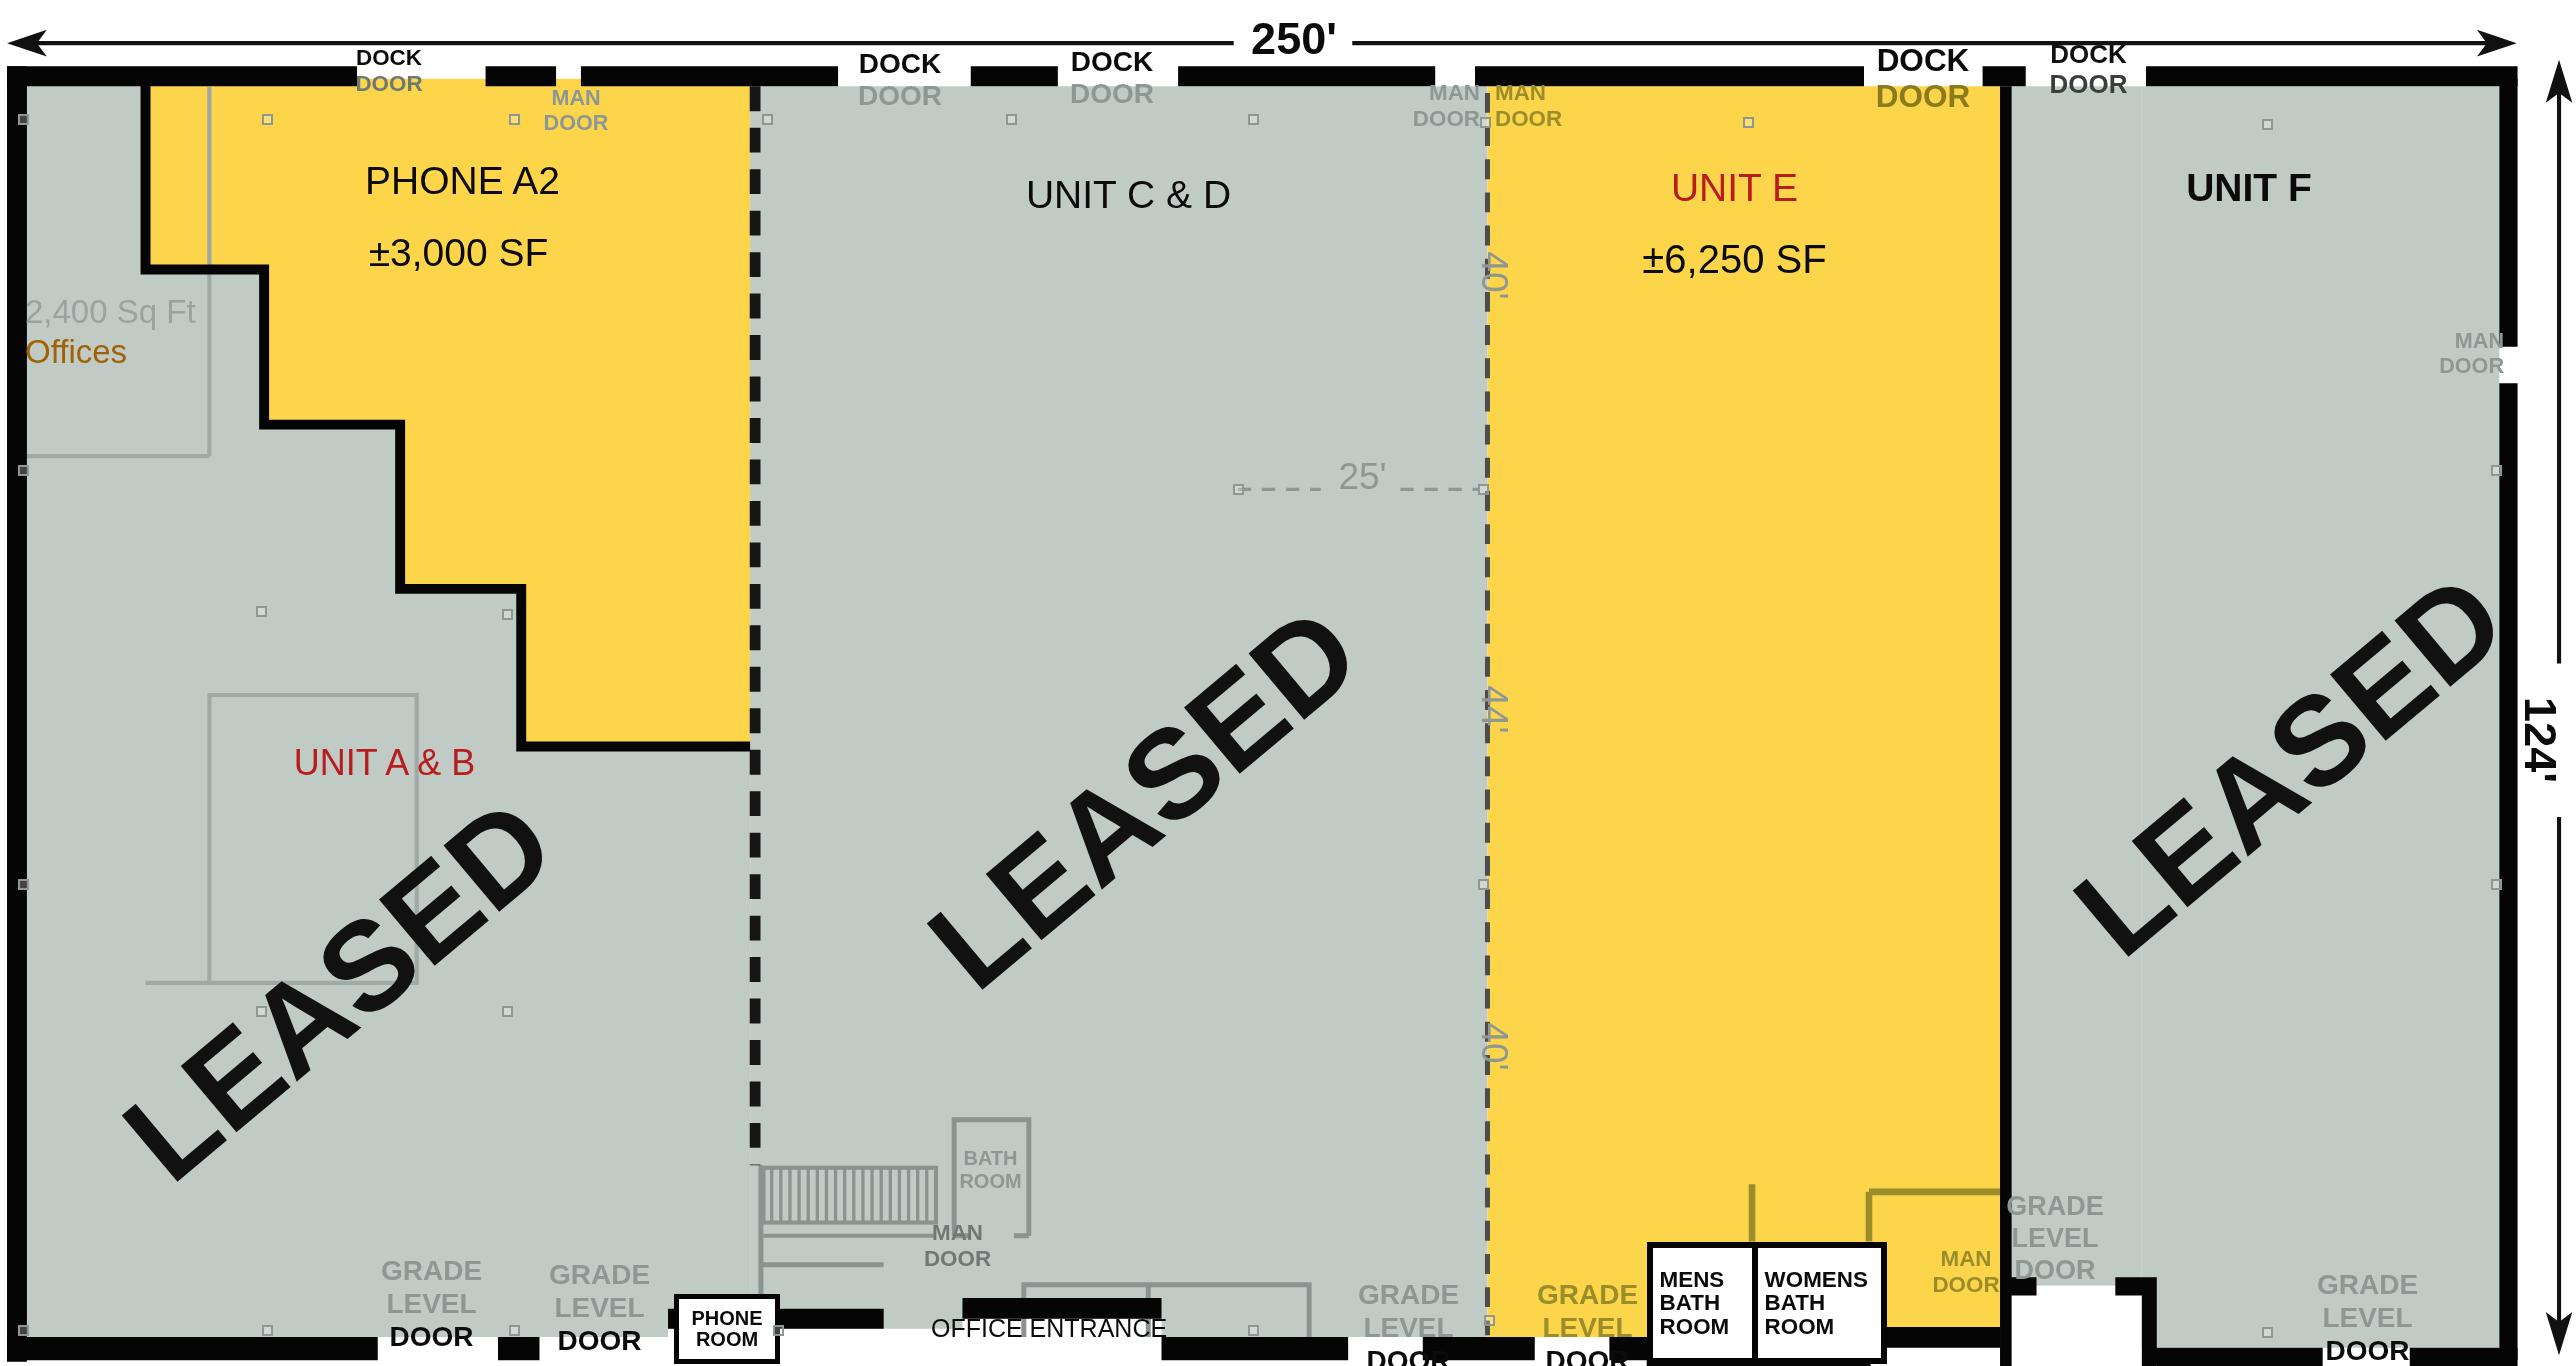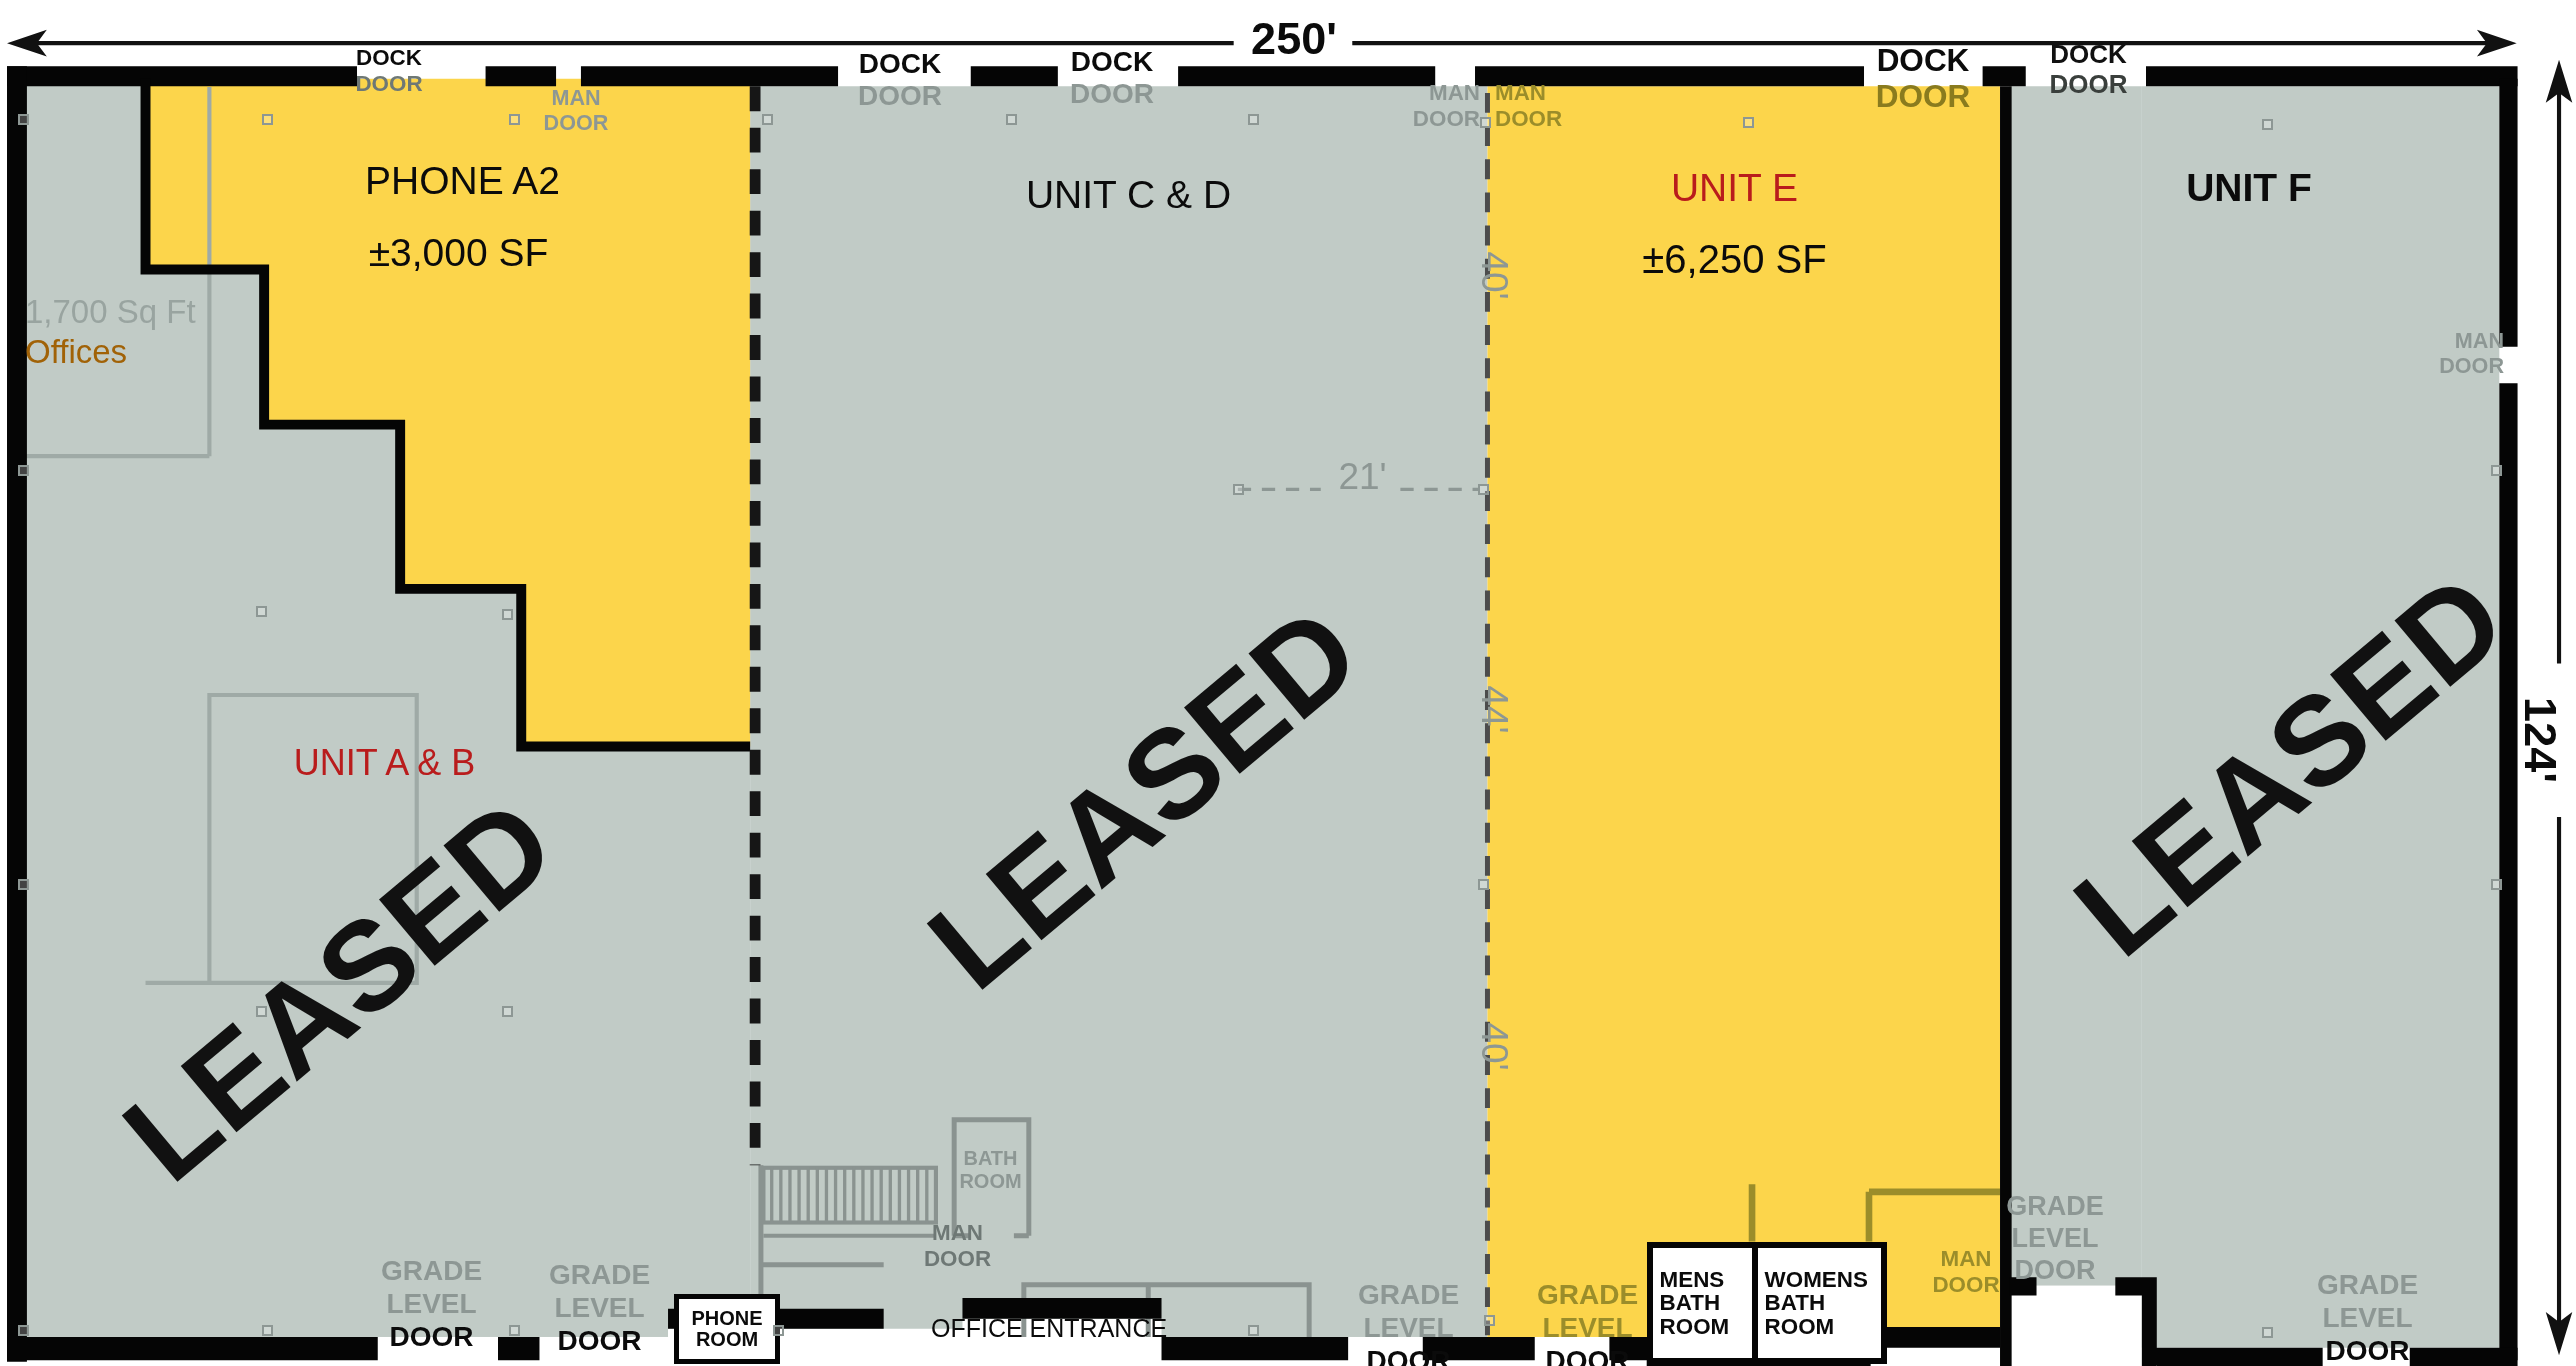--- a/index.html
+++ b/index.html
@@ -80,21 +80,21 @@
   </svg>
 
   <div id="labels-layer">
       <div class="lbl" style="left: 1236px; top: 13.3px; width: 116px; font-size: 45px; font-weight: 600;">
         <span class="ln" style="color: rgb(11, 11, 11);">250'</span>
       </div>
       <div class="lbl" style="left: 2491px; top: 715px; width: 100px; height: 50px; font-size: 45px; font-weight: 600; transform: rotate(90deg);">
         <span class="ln" style="color: rgb(11, 11, 11);">124'</span>
       </div>
       <div class="lbl" style="left: 1327px; top: 456px; width: 71px; font-size: 37px; font-weight: 500;">
-        <span class="ln" style="color: rgb(141, 151, 148);">21'</span>
+        <span class="ln" style="color: rgb(141, 151, 148);">25'</span>
       </div>
       <div class="lbl" style="left: 1457px; top: 254px; width: 73px; height: 43px; font-size: 37px; font-weight: 500; transform: rotate(90deg);">
         <span class="ln" style="color: rgb(141, 151, 148);">40'</span>
       </div>
       <div class="lbl" style="left: 1457px; top: 688px; width: 73px; height: 43px; font-size: 37px; font-weight: 500; transform: rotate(90deg);">
         <span class="ln" style="color: rgb(141, 151, 148);">44'</span>
       </div>
       <div class="lbl" style="left: 1457px; top: 1025px; width: 73px; height: 43px; font-size: 37px; font-weight: 500; transform: rotate(90deg);">
         <span class="ln" style="color: rgb(141, 151, 148);">40'</span>
       </div>
@@ -187,21 +187,21 @@
       <div class="lbl" style="left: 1614px; top: 237px; width: 241px; font-size: 40px; font-weight: 500;">
         <span class="ln" style="color: rgb(11, 11, 11);">±6,250 SF</span>
       </div>
       <div class="lbl" style="left: 2164px; top: 166px; width: 170px; font-size: 39px; font-weight: 700;">
         <span class="ln" style="color: rgb(11, 11, 11);">UNIT F</span>
       </div>
       <div class="lbl" style="left: 264px; top: 742px; width: 241px; font-size: 36px; font-weight: 500;">
         <span class="ln" style="color: #b91c1c;">UNIT A &amp; B</span>
       </div>
       <div class="lbl" style="left: 25px; top: 292px; width: 199px; font-size: 33px; font-weight: 500; line-height: 1.2; text-align: left;">
-        <span class="ln" style="color: rgb(153, 164, 160);">1,700 Sq Ft</span>
+        <span class="ln" style="color: rgb(153, 164, 160);">2,400 Sq Ft</span>
         <span class="ln" style="color: #a16207;">Offices</span>
       </div>
       <div class="lbl" style="left: 46px; top: 919px; width: 581px; height: 136px; font-size: 126px; font-weight: 900; transform: rotate(-40deg);">
         <span class="ln" style="color: rgb(17, 17, 17);">LEASED</span>
       </div>
       <div class="lbl" style="left: 851px; top: 727px; width: 581px; height: 136px; font-size: 126px; font-weight: 900; transform: rotate(-40deg);">
         <span class="ln" style="color: rgb(17, 17, 17);">LEASED</span>
       </div>
       <div class="lbl" style="left: 1997px; top: 694px; width: 581px; height: 136px; font-size: 126px; font-weight: 900; transform: rotate(-40deg);">
         <span class="ln" style="color: rgb(17, 17, 17);">LEASED</span>

